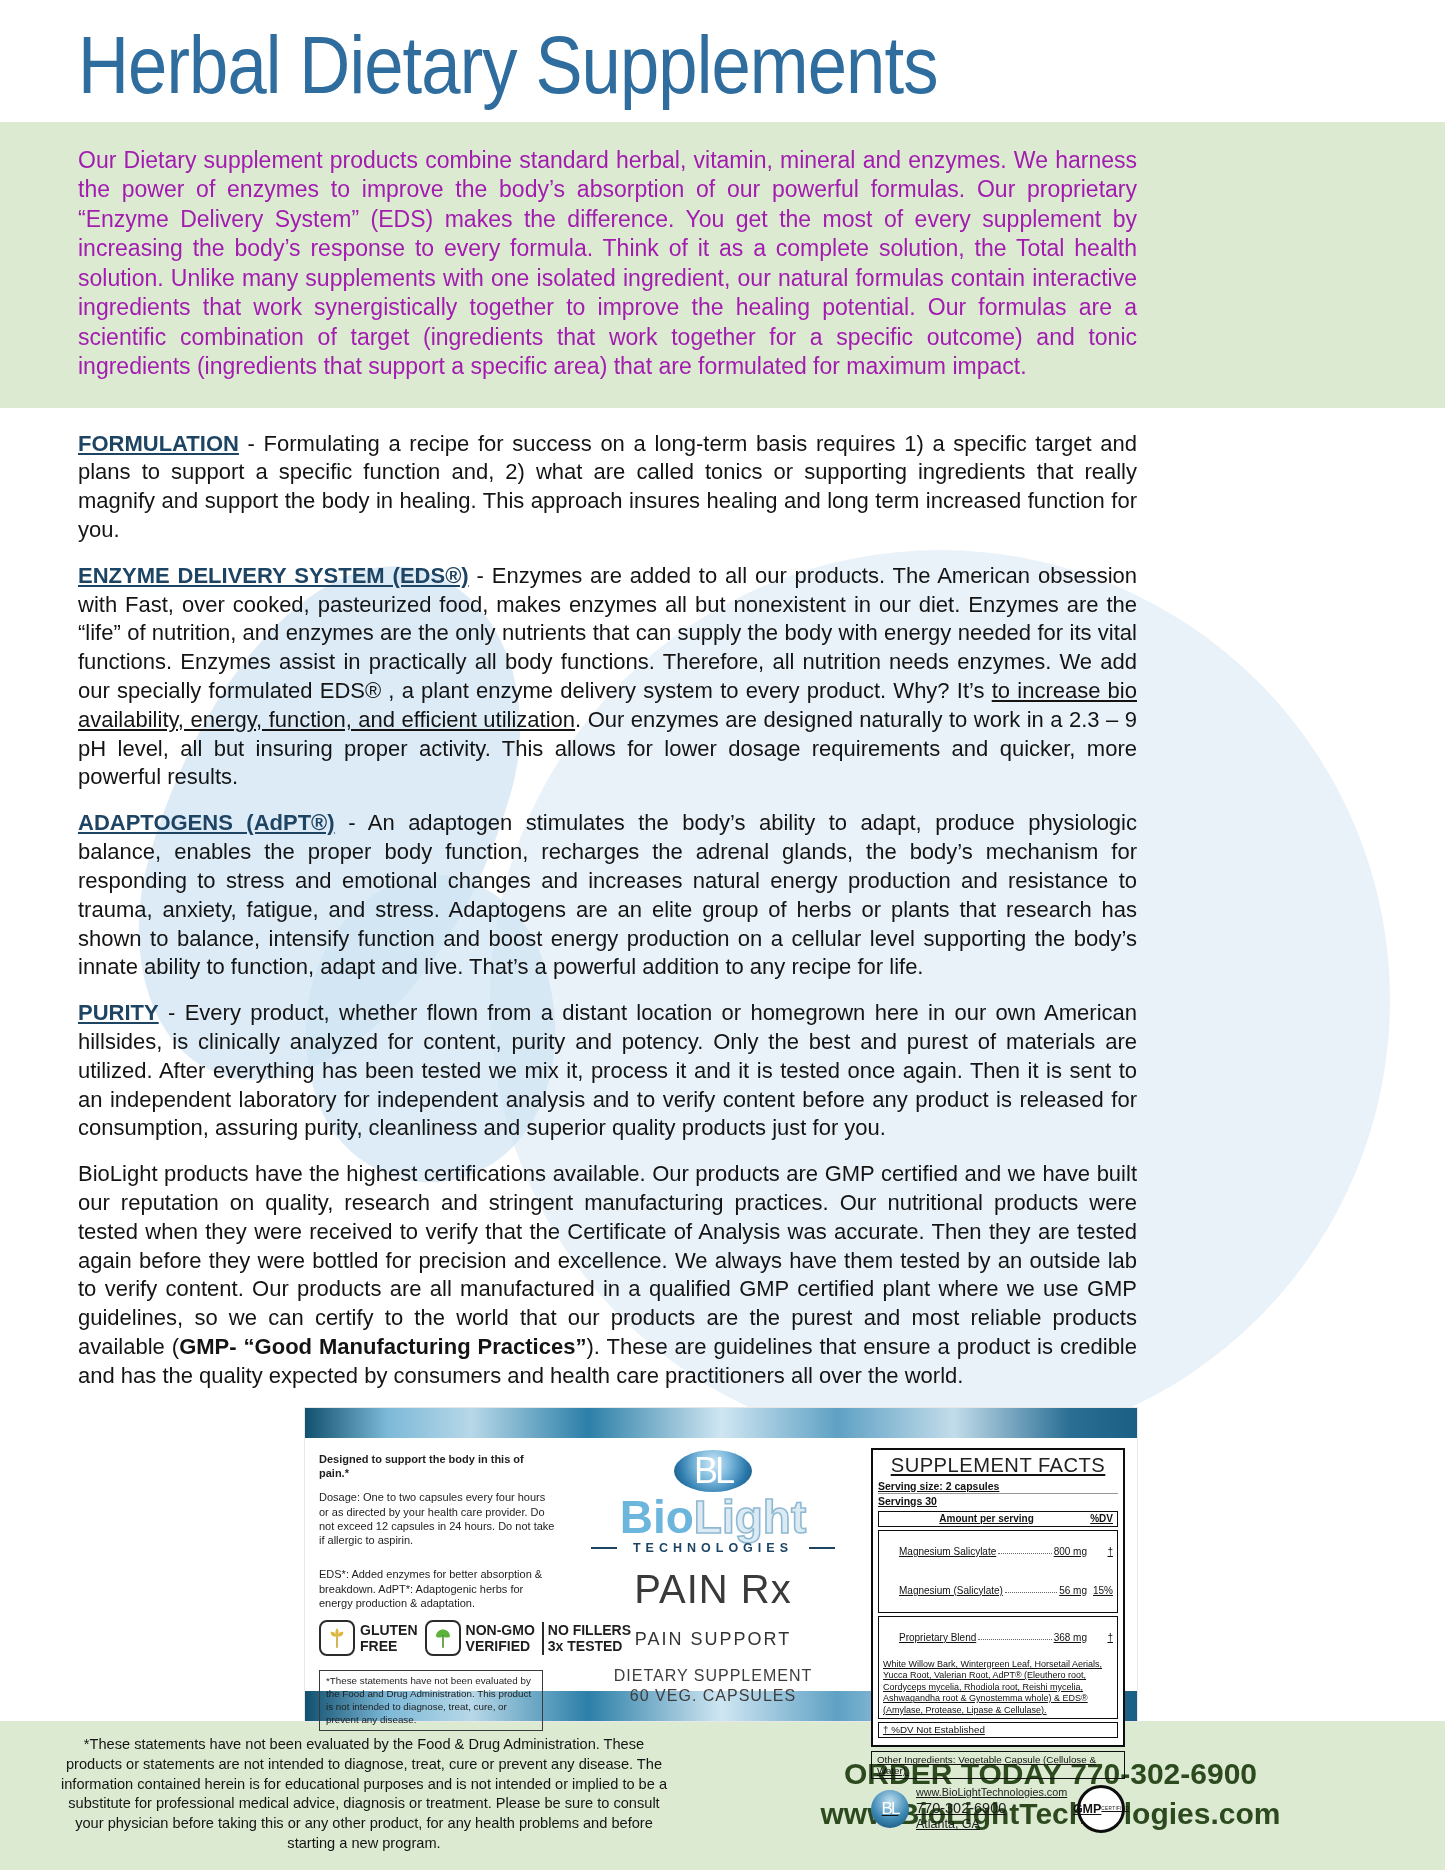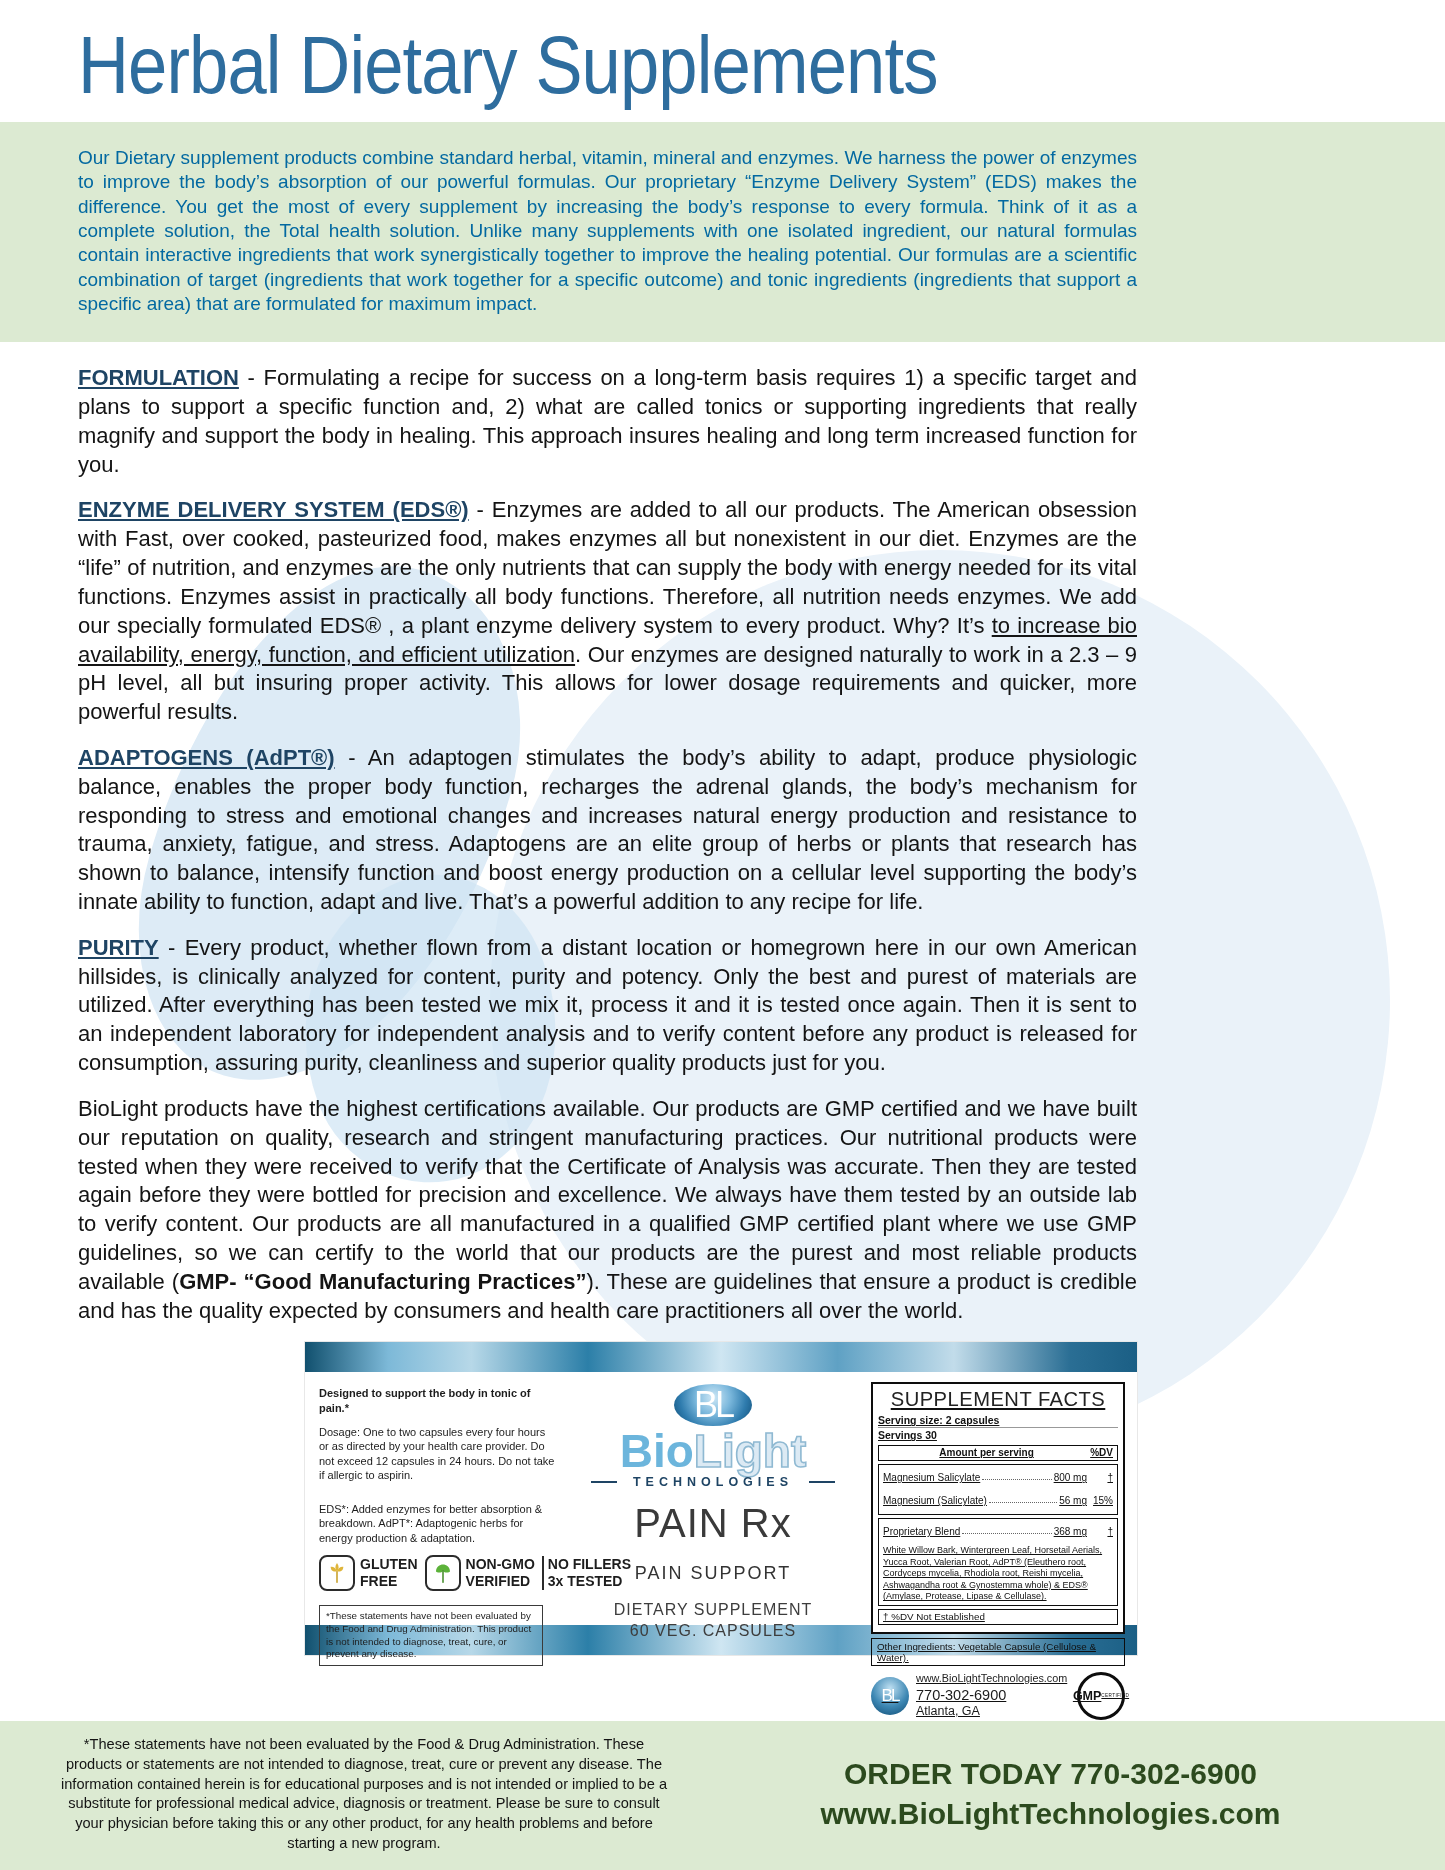--- a/index.html
+++ b/index.html
@@ -17,21 +17,21 @@
   .z{position:relative;z-index:1;}
 
   
   h1.title{
     margin:24px 0 0 78px;font-size:82px;font-weight:500;color:var(--title-blue,#2e6d9e);
     letter-spacing:-1px;white-space:nowrap;transform:scaleX(.86);transform-origin:left center;line-height:1.0;
   }
 
   
   .intro{background:var(--green,#dcead2);margin-top:16px;padding:24px 308px 26px 78px;}
-  .intro p{margin:0;font-size:19px;line-height:1.28;text-align:justify;color:#0369a1;}
+  .intro p{margin:0;font-size:23px;line-height:1.28;text-align:justify;color:#a21caf;}
 
   
   .content{margin:22px 308px 0 78px;}
   .content p.para{margin:0 0 17px 0;font-size:22px;line-height:1.31;text-align:justify;color:#141414;}
   .sec-head{color:var(--navy,#1e4464);font-weight:bold;text-decoration:underline;}
   .content .u{text-decoration:underline;}
   .content .b{font-weight:bold;}
 
   
   .label{margin:16px 0 0 305px;width:832px;box-shadow:0 0 0 1px #e8e8e8;}
@@ -73,21 +73,21 @@
   
   .col-right{width:254px;font-size:10px;color:#111;text-decoration:underline;}
   .facts{border:2.5px solid #0d0d0d;padding:2px 5px 4px 5px;background:#fff;}
   .facts-title{font-size:21px;text-align:center;letter-spacing:.5px;margin:1px 0 2px;
     transform:scaleX(.96);transform-origin:center;white-space:nowrap;font-weight:400;color:#222;}
   .serving{font-weight:bold;font-size:10.5px;padding:1px 0;}
   .serving+.serving{border-top:1px solid #999;}
   .sf-box{border:1.5px solid #0d0d0d;margin:3px 0;padding:1px 4px 2px;}
   .sf-header{display:flex;font-weight:bold;font-size:10px;}
   .sf-header .amt{flex:1;text-align:center;}
-  .sf-row{display:flex;align-items:flex-end;font-size:10px;padding:6px 0;}
+  .sf-row{display:flex;align-items:flex-end;font-size:10px;padding:14px 0;margin-left:16px;}
   .sf-row .dots{flex:1;border-bottom:1.3px dotted #666;margin:0 2px 3px;}
   .sf-row .dv{width:26px;text-align:right;flex:none;}
   .blend-detail{font-size:9px;line-height:1.28;margin-top:2px;}
   .footnote{font-size:9.8px;}
   .other-box{border:1.5px solid #0d0d0d;margin-top:4px;padding:2px 5px;font-size:9.8px;}
   .contact{display:flex;align-items:center;gap:7px;margin-top:6px;}
   .mini-logo{width:38px;height:38px;border-radius:50%;flex:none;
     background:radial-gradient(circle at 50% 30%,#bfe0f2,#3e88b4 55%,#0e4a72);
     color:#fff;display:flex;align-items:center;justify-content:center;font-size:17px;font-weight:300;letter-spacing:-2px;}
   .contact-lines{line-height:1.25;}
@@ -127,21 +127,21 @@
       <p class="para"><span class="sec-head">ADAPTOGENS (AdPT®)</span><span> - An adaptogen stimulates the body’s ability to adapt, produce physiologic balance, enables the proper body function, recharges the adrenal glands, the body’s mechanism for responding to stress and emotional changes and increases natural energy production and resistance to trauma, anxiety, fatigue, and stress. Adaptogens are an elite group of herbs or plants that research has shown to  balance,  intensify  function  and  boost  energy production on a cellular level supporting the body’s innate ability to function, adapt and live.  That’s a powerful addition to any recipe for life.</span></p>
       <p class="para"><span class="sec-head">PURITY</span><span> - Every product, whether flown from a distant location or homegrown here in our own American hillsides, is clinically analyzed for content, purity and potency.  Only the best and purest of materials are utilized. After everything has been tested we mix it, process it and it is tested once again.  Then it is sent to an independent laboratory for independent analysis and to verify content before any product is released for consumption, assuring purity, cleanliness and superior quality products just for you.</span></p>
       <p class="para"><span>BioLight products have the highest certifications available.  Our products are GMP certified and we have built our reputation on quality, research and stringent manufacturing practices.  Our nutritional products were tested when they were received to verify that the Certificate of Analysis was accurate.  Then they are tested again before they were bottled for precision and excellence.  We always have them tested by an outside lab to verify content.  Our products are all manufactured in a qualified GMP certified plant where we use GMP guidelines, so we can certify to the world that our products are the purest and most reliable products available (</span><span class="b">GMP- “Good Manufacturing Practices”</span><span>).  These are guidelines that ensure a product is credible and has the quality expected by consumers and health care practitioners all over the world.</span></p>
     </main>
 
   <figure class="label z" style="margin-block:0;margin-inline:0;margin:16px 0 0 305px;">
     <div class="bar"></div>
     <div class="label-body">
 
       <div class="col-left">
-        <p class="tagline">Designed to support the body in tonic of pain.*</p>
+        <p class="tagline">Designed to support the body in this of pain.*</p>
         <p class="dosage">Dosage:  One to two capsules every four hours or as directed by your health care provider. Do not exceed 12 capsules in 24 hours. Do not take if allergic to aspirin.</p>
         <p class="eds-note">EDS*: Added enzymes for better absorption &amp; breakdown. AdPT*: Adaptogenic herbs for energy production &amp; adaptation.</p>
         <div class="badges" id="badges">
             <div class="badge">
               <span class="badge-frame">
                 <svg viewBox="0 0 24 24">
                   <path d="M12 2c2.2 2.6 2.2 6.4 0 9-2.2-2.6-2.2-6.4 0-9z" fill="#dfb53b"></path>
                   <path d="M12.5 10.5c.3-3 2.8-5 5.8-4.7.2 3-2 5.4-5.8 4.7z" fill="#dfb53b"></path>
                   <path d="M11.5 10.5c-.3-3-2.8-5-5.8-4.7-.2 3 2 5.4 5.8 4.7z" fill="#dfb53b"></path>
                   <rect x="11.2" y="10" width="1.6" height="12" rx="0.8" fill="#c9a22f"></rect>

